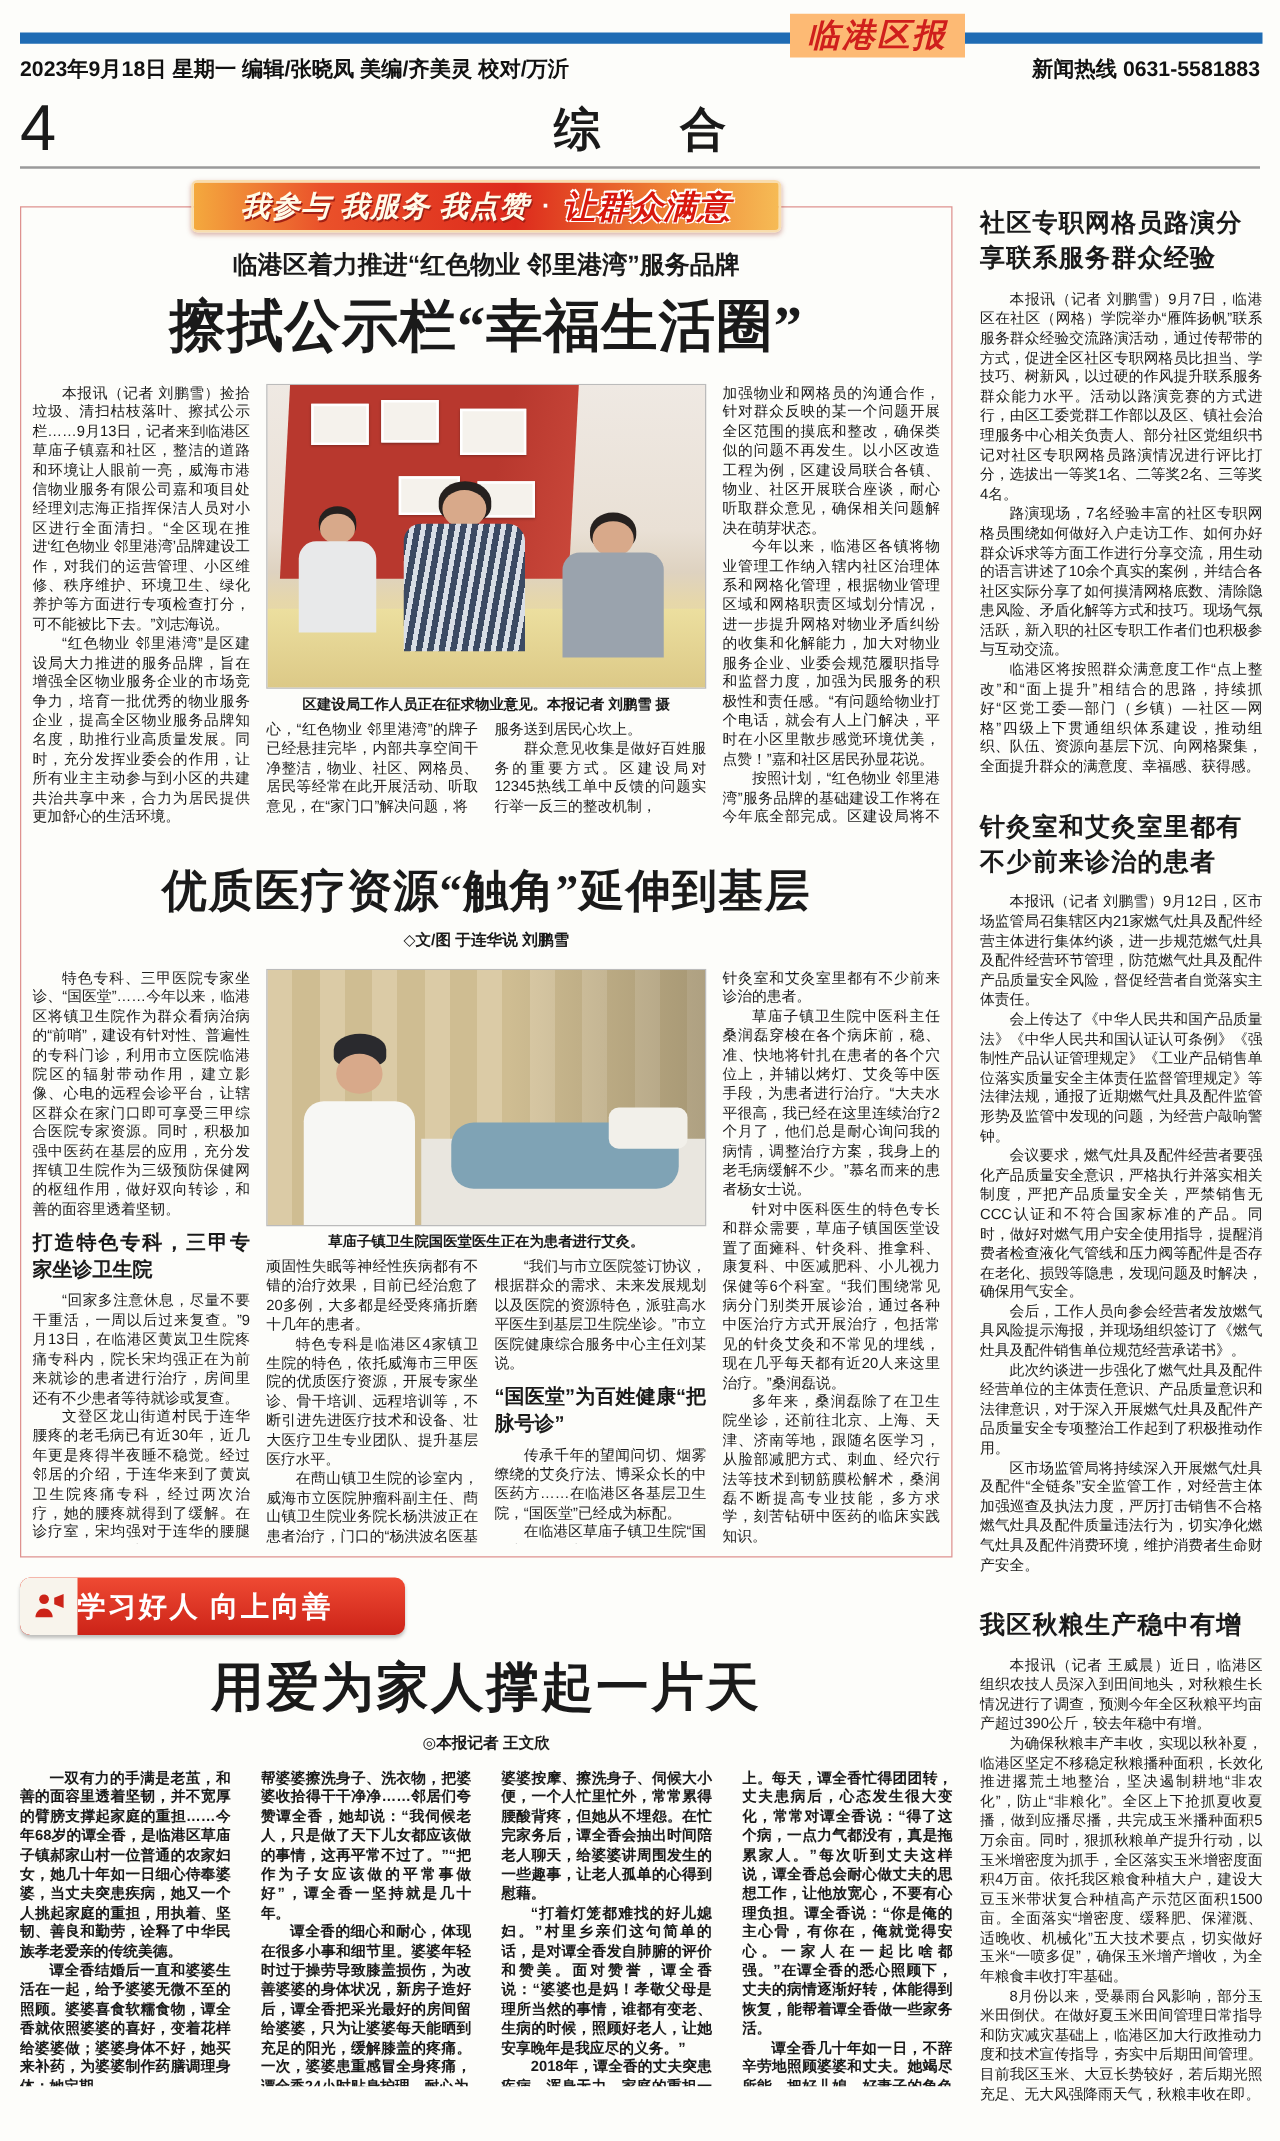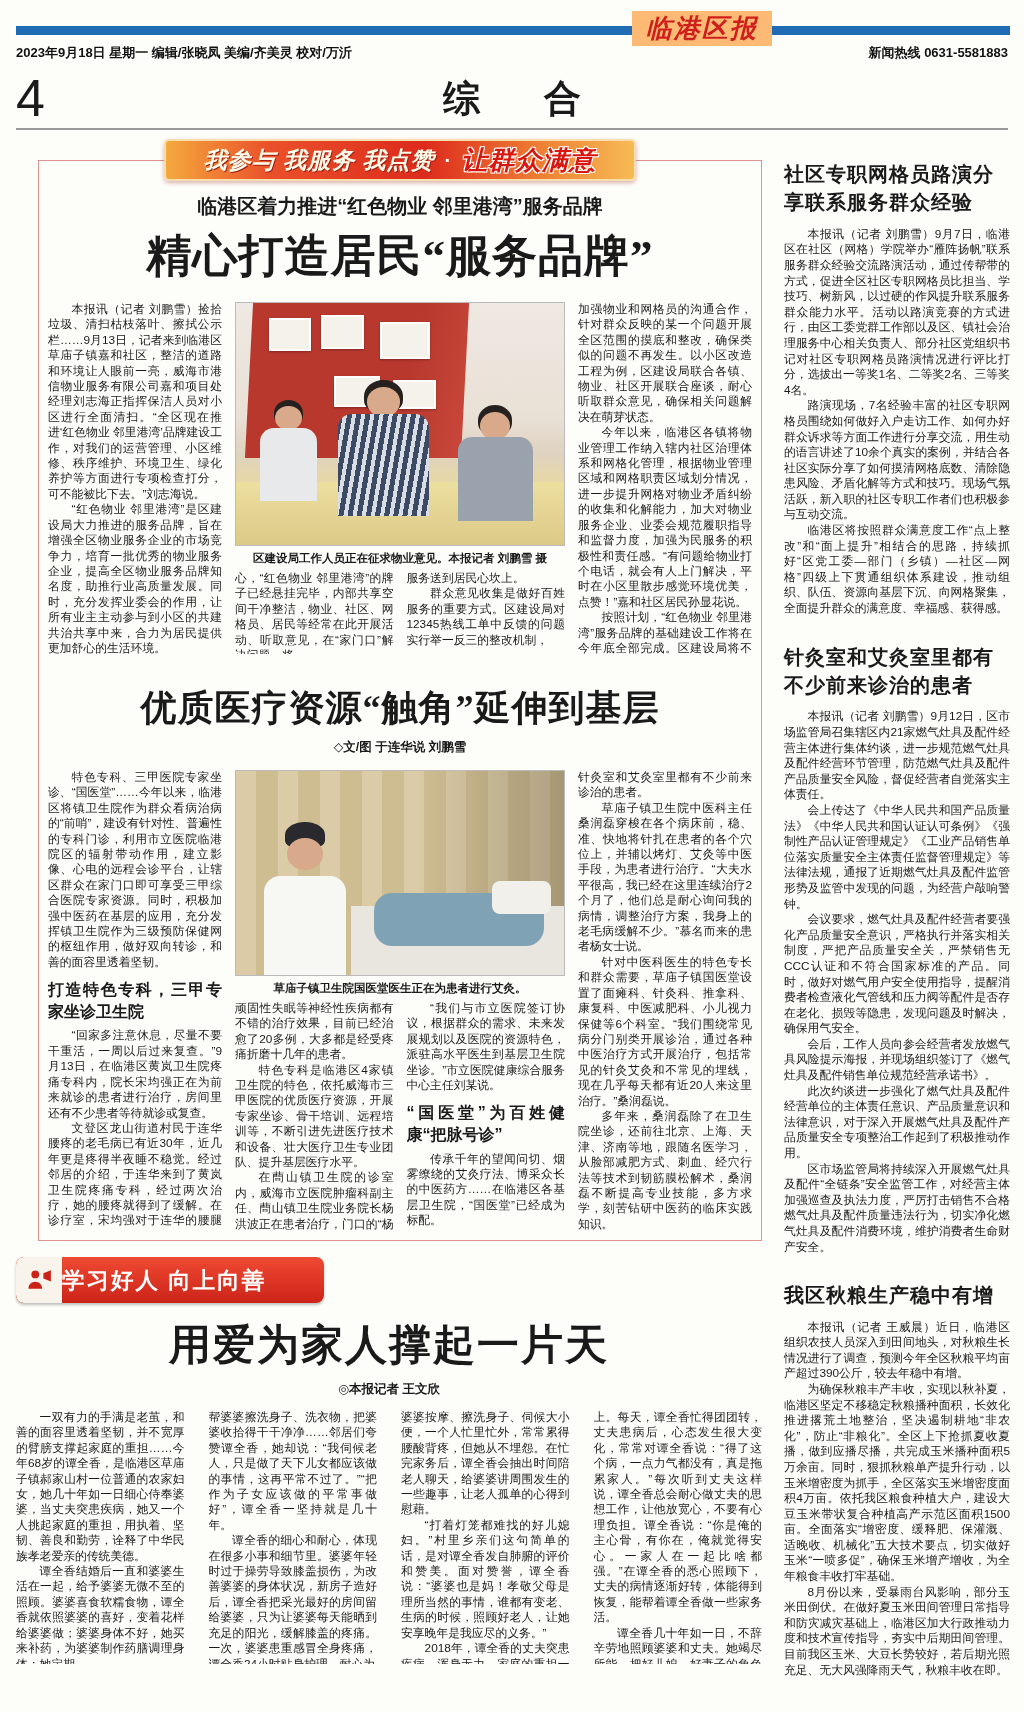--- a/index.html
+++ b/index.html
@@ -4,32 +4,32 @@
 <style>
   * { margin:0; padding:0; box-sizing:border-box; }
   body { background:#e8e8e8; font-family:"Liberation Sans","DejaVu Sans",sans-serif; }
   .page { position:relative; width:1024px; height:1713px; margin:0 auto; background:#fdfdfa; overflow:hidden; color:#1a1a1a; }
 
   
   .topbar { position:relative; margin:26px 14px 0 16px; height:9px; background:#1f6cb4; }
   .masthead { position:absolute; left:69%; top:-15px; transform:translateX(-50%); background:#fdba74; padding:0 14px;
               color:#cf1f1c; font-family:"Liberation Serif","DejaVu Serif",serif; font-style:italic; font-weight:bold;
               font-size:26px; letter-spacing:2px; white-space:nowrap; }
-  .inforow { display:flex; justify-content:space-between; margin:9px 16px 12px; font-size:13px; font-weight:bold; color:#111; }
+  .inforow { display:flex; justify-content:space-between; margin:9px 16px 12px; font-size:17px; font-weight:bold; color:#111; }
   .pagerow { position:relative; margin:0 16px; border-bottom:2px solid #9a9a9a; height:56px; }
   .pagenum { position:absolute; left:0; top:-6px; font-size:52px; font-weight:300; font-family:"Liberation Sans",sans-serif; }
   .section { display:block; text-align:center; font-size:37px; font-weight:bold; letter-spacing:64px; padding-left:64px; margin-top:2px; }
 
   
   .main { display:flex; gap:22px; margin:30px 14px 0 16px; }
   .leftcol { flex:0 0 746px; }
   .sidebar { flex:1; min-width:0; }
 
   
-  .red-box { border:1.5px solid #de928f; padding:0 9px 10px; position:relative;margin-left:22px; }
+  .red-box { border:1.5px solid #de928f; padding:0 9px 10px; position:relative; }
   .banner { width:472px; height:42px; margin:-22px auto 12px; border-radius:5px;
             background:linear-gradient(90deg,#f4a93e 0%,#ea512a 22%,#dd2a1c 55%,#ef8636 82%,#f6bb55 100%);
             border:2px solid #f8ddae; display:flex; align-items:center; justify-content:center; gap:10px;
             box-shadow:0 2px 4px rgba(150,40,20,.35); }
   .banner-left { color:#fffbe9; font-size:23px; font-weight:bold; font-style:italic;
                  text-shadow:1px 1px 0 #a02015; letter-spacing:1px; }
   .banner-dot { color:#fff; font-size:20px; font-weight:bold; }
   .banner-right { color:#d8180e; font-size:26px; font-weight:bold; font-style:italic;
                   text-shadow:-1px -1px 0 #fff,1px -1px 0 #fff,-1px 1px 0 #fff,1px 1px 0 #fff; letter-spacing:1px; }
   .kicker { text-align:center; font-size:20px; font-weight:bold; margin:12px 0 6px; }
@@ -74,21 +74,21 @@
   
   .bottom-article { margin-top:16px; }
   .badge { display:flex; align-items:center; width:308px; height:46px; border-radius:8px; overflow:hidden;
            background:linear-gradient(180deg,#ef4a33,#cc2318); box-shadow:0 2px 3px rgba(0,0,0,.25); }
   .badge-iconbox { flex:0 0 46px; height:46px; background:#f8f4ec; display:flex; align-items:center; justify-content:center;
                    border-radius:8px 0 0 8px; }
   .badge-text { flex:1; text-align:left; color:#fff; font-size:22.5px; font-weight:bold; letter-spacing:2px; }
   .headline3 { text-align:center; font-family:"Liberation Serif","DejaVu Serif",serif; font-size:42px; font-weight:bold;
                margin:14px 0 8px; letter-spacing:2px; }
   .byline3 { text-align:center; font-size:12.5px; font-weight:bold; margin-bottom:12px; }
-  .b-cols { display:flex; gap:24px; height:254px; overflow:hidden; }
+  .b-cols { display:flex; gap:24px; height:254px; overflow:hidden;font-weight:bold; }
   .b-cols .ncol { flex:1; }
 
   
   .sb-article { margin-bottom:26px; }
   .sb-title { font-size:20px; font-weight:800; line-height:1.42; margin-bottom:10px; letter-spacing:1px; }
   .sb-body { font-size:11.8px; line-height:15.6px; text-align:justify; }
   .sb-body p { text-indent:2em; margin:0; }
 </style>
 </head>
 <body>
@@ -115,21 +115,21 @@
 
       <section class="red-box">
         <div class="banner">
           <span class="banner-left">我参与 我服务 我点赞</span>
           <span class="banner-dot">·</span>
           <span class="banner-right">让群众满意</span>
         </div>
 
         <article>
           <div class="kicker">临港区着力推进“红色物业 邻里港湾”服务品牌</div>
-          <h1 class="headline1">精心打造居民“服务品牌”</h1>
+          <h1 class="headline1">擦拭公示栏“幸福生活圈”</h1>
           <div class="a1-body">
             <div class="ncol side-w">
                 <p>本报讯（记者 刘鹏雪）捡拾垃圾、清扫枯枝落叶、擦拭公示栏……9月13日，记者来到临港区草庙子镇嘉和社区，整洁的道路和环境让人眼前一亮，威海市港信物业服务有限公司嘉和项目处经理刘志海正指挥保洁人员对小区进行全面清扫。“全区现在推进‘红色物业 邻里港湾’品牌建设工作，对我们的运营管理、小区维修、秩序维护、环境卫生、绿化养护等方面进行专项检查打分，可不能被比下去。”刘志海说。</p>
                 <p>“红色物业 邻里港湾”是区建设局大力推进的服务品牌，旨在增强全区物业服务企业的市场竞争力，培育一批优秀的物业服务企业，提高全区物业服务品牌知名度，助推行业高质量发展。同时，充分发挥业委会的作用，让所有业主主动参与到小区的共建共治共享中来，合力为居民提供更加舒心的生活环境。</p>
               </div>
             <div class="mid-w">
               <div class="photo photo1">
                 <div class="p1-wall"></div>
                 <div class="p1-frame" style="left:10%;top:6%;width:13%;height:14%"></div>
                 <div class="p1-frame" style="left:26%;top:5%;width:13%;height:14%"></div>

